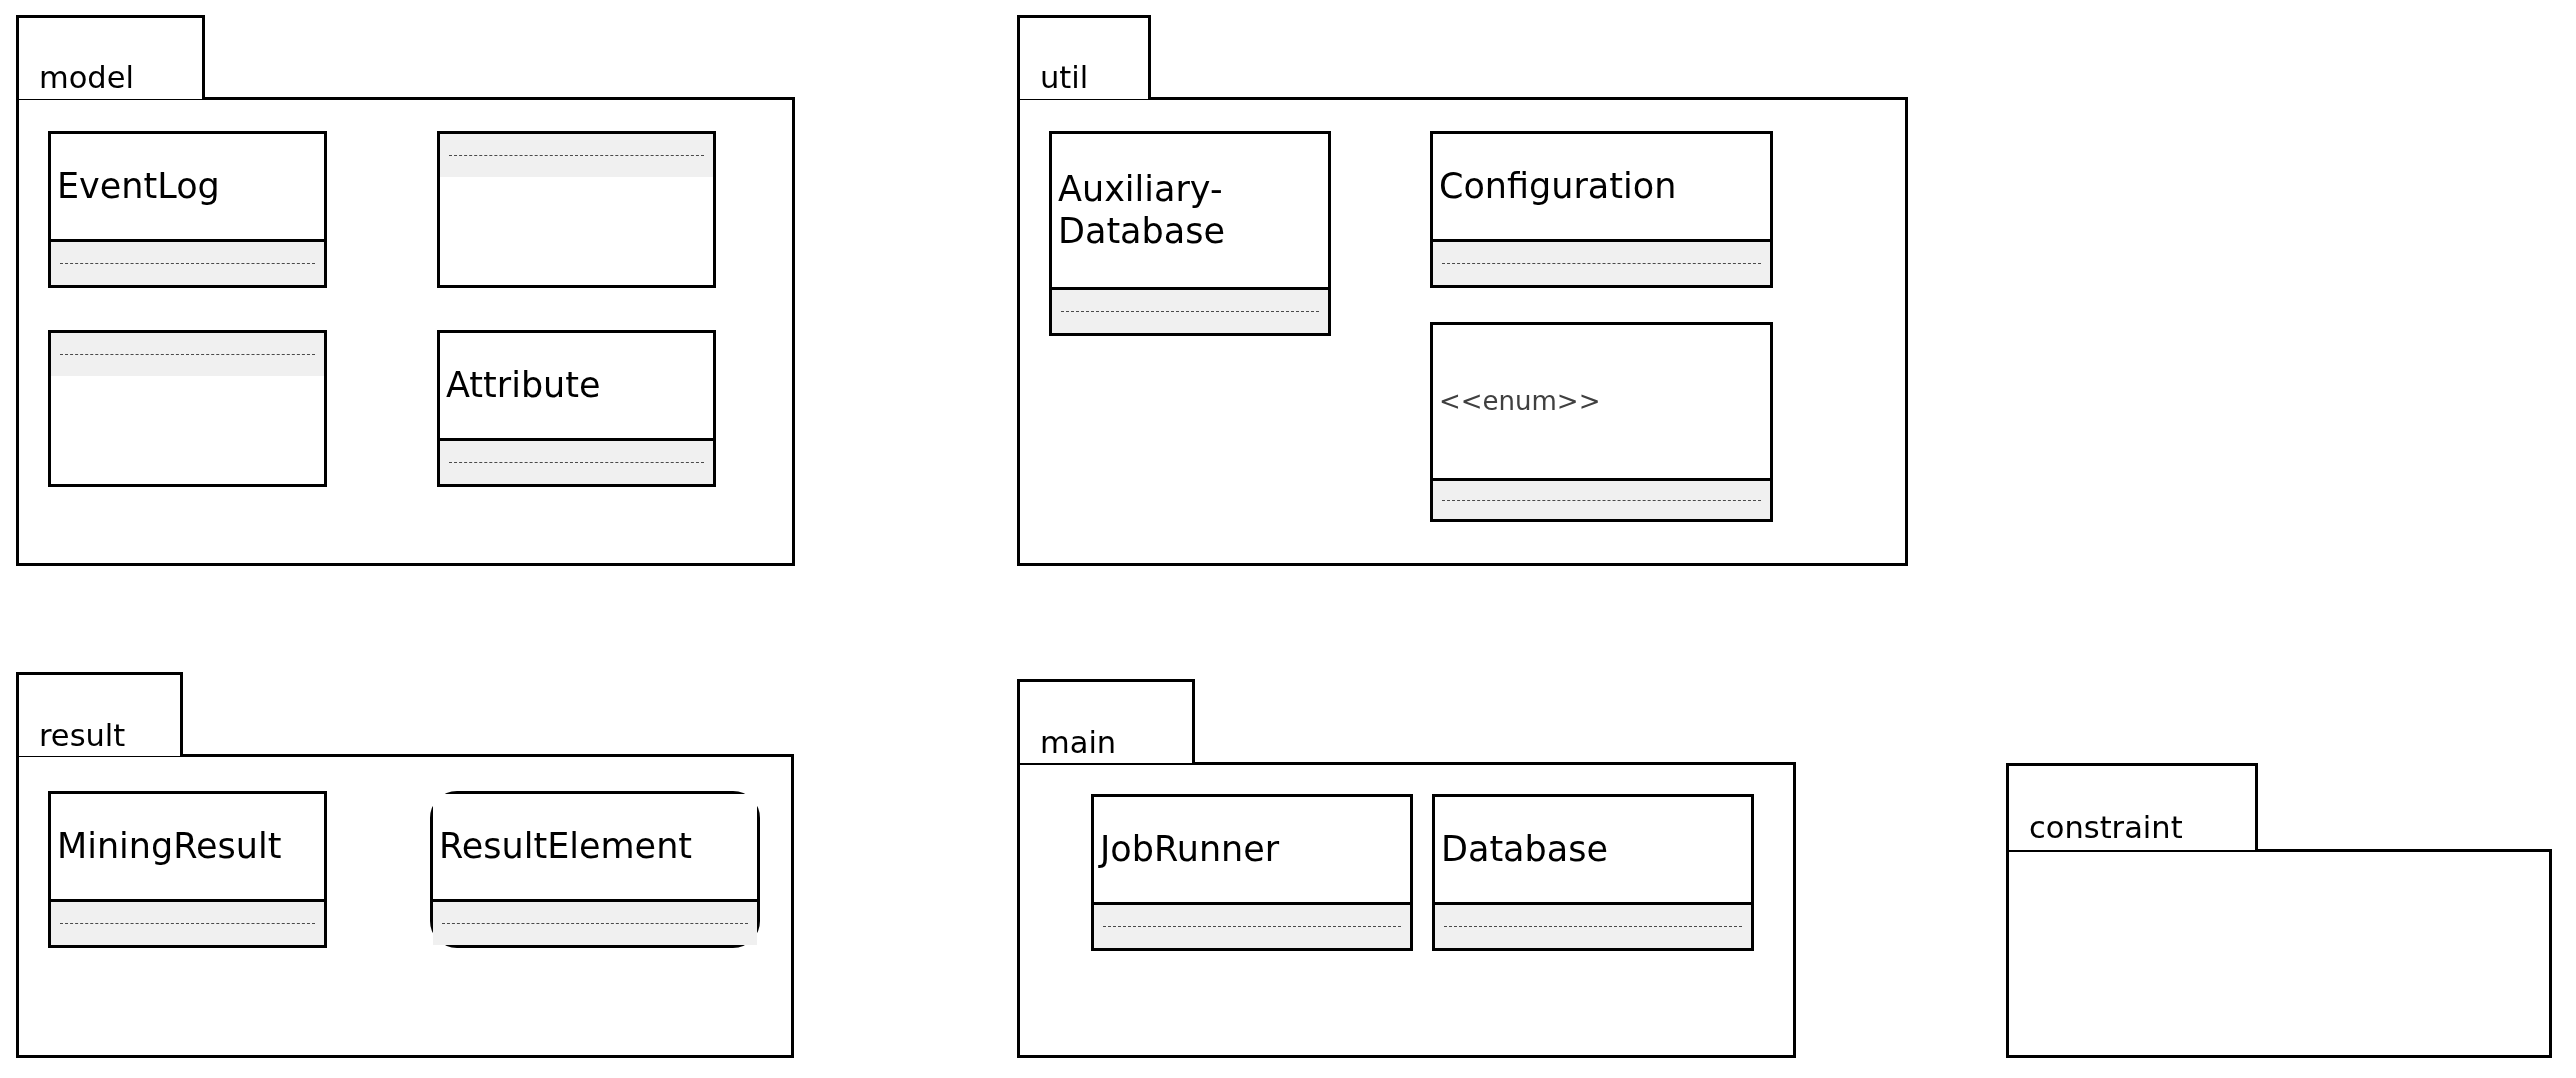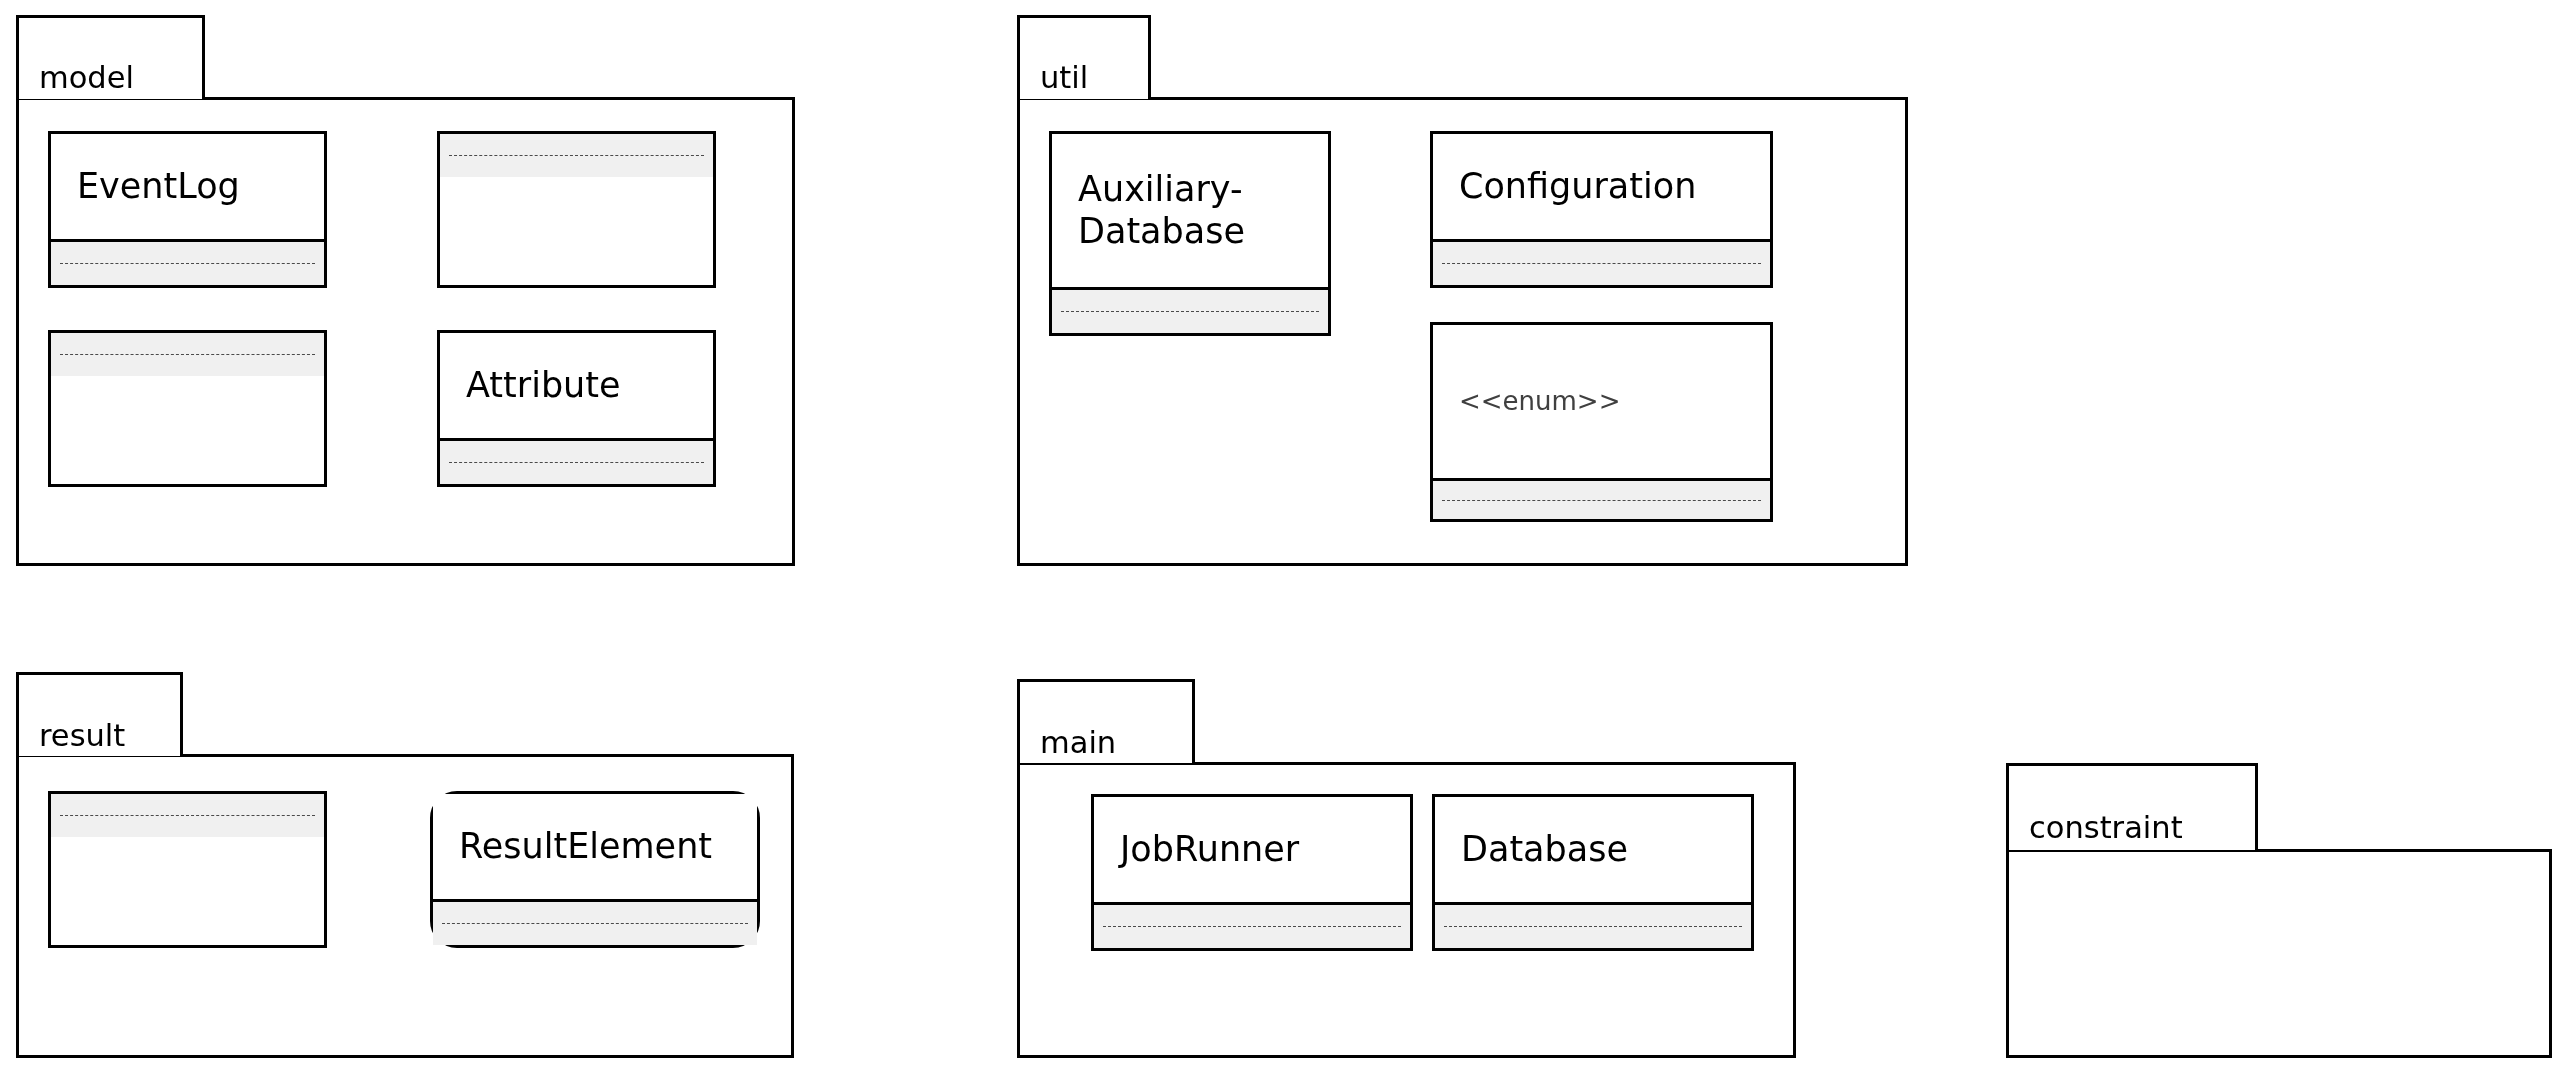--- a/index.html
+++ b/index.html
@@ -60,21 +60,21 @@
     z-index: 4;
   }
   .class-name-compartment {
     flex: 1 1 auto;
     box-sizing: border-box;
     background: #ffffff;
     border-bottom: 3.1px solid #000000;
     display: flex;
     flex-direction: column;
     justify-content: center;
-    padding: 0 26px;
+    padding: 0 6px;
     overflow: hidden;
   }
   .class-stereotype {
     font-size: 26px;
     line-height: 1.18;
     color: #404040;
     white-space: nowrap;
   }
   .class-name {
     font-size: 35px;
@@ -175,20 +175,23 @@
     </div>
   </div>
 
   <div class="package">
     <div class="pkg-tab" style="left:16px; top:672px; width:167px; height:84px;">
       <span class="pkg-tab-label">result</span>
     </div>
     <div class="pkg-body" style="left:16px; top:754px; width:778px; height:304px;"></div>
 
     <div class="class-box" style="left:48px; top:791px; width:279px; height:157px;">
+      <div class="class-name-compartment">
+        <div class="class-name">MiningResult</div>
+      </div>
       <div class="class-attrs-compartment" style="height:43px;">
         <div class="attr-dashed-rule"></div>
       </div>
     </div>
 
     <div class="class-box" style="left:430px; top:791px; width:330px; height:157px;border-radius:27px;">
       <div class="class-name-compartment">
         <div class="class-name">ResultElement</div>
       </div>
       <div class="class-attrs-compartment" style="height:43px;">

